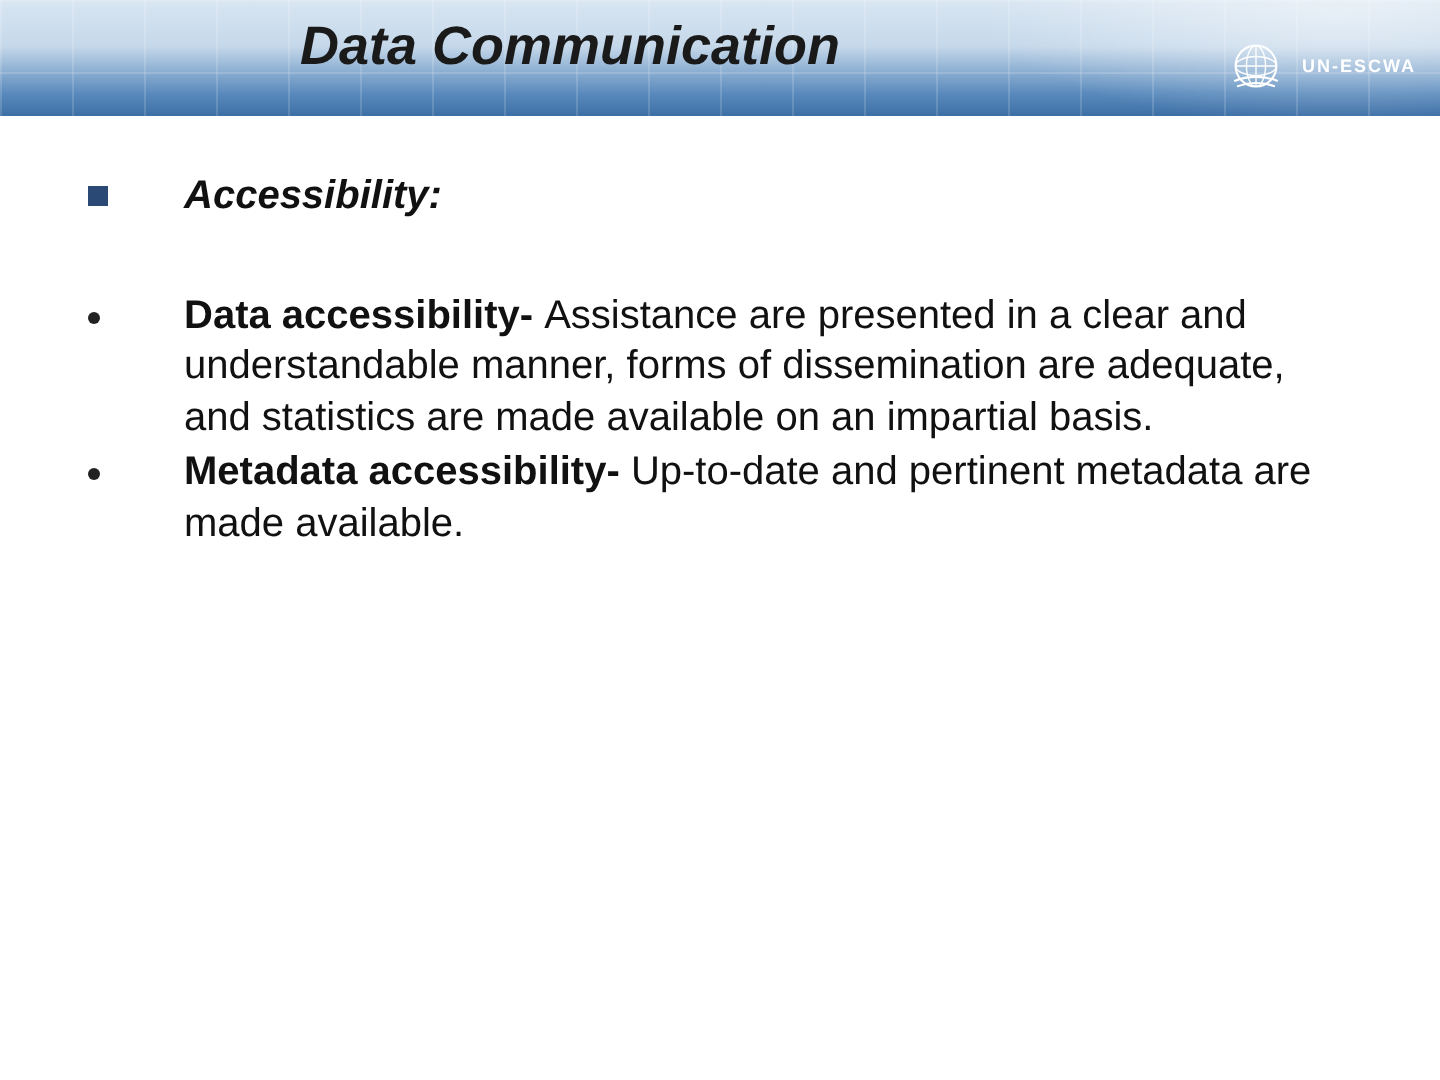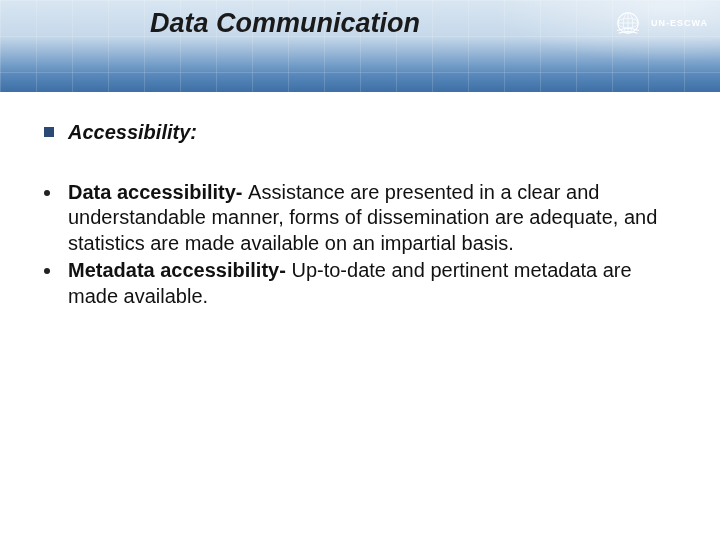--- a/index.html
+++ b/index.html
@@ -1,43 +1,43 @@
 <!DOCTYPE html>
 <html><head>
 <meta charset="utf-8">
 <style>
   * { margin: 0; padding: 0; box-sizing: border-box; }
   html, body { width: 720px; height: 540px; font-family: Arial, Helvetica, sans-serif; background: #fff; overflow: hidden; }
   .slide { width: 720px; height: 540px; position: relative; background: #fff; }
   .header {
     position: relative;
-    height: 92px;
+    height: 58px;
     background: linear-gradient(to bottom, #d9e6f2 0%, #c5d8ea 40%, #5b8bbd 80%, #3d6fa6 100%);
   }
   .header-grid {
     position: absolute; inset: 0;
     background-image:
       linear-gradient(to right, rgba(255,255,255,0.25) 1px, transparent 1px),
       linear-gradient(to bottom, rgba(255,255,255,0.25) 1px, transparent 1px);
     background-size: 36px 36px;
     opacity: 0.6;
   }
   .header-shine { position:absolute; right:0; top:0; width:260px; height:72px;
     background: radial-gradient(ellipse at 80% 10%, rgba(255,255,255,0.45), rgba(255,255,255,0) 60%); }
   .title {
     position: absolute; top: 8px; left: 150px;
     font-size: 27px; font-weight: bold; font-style: italic; color: #1a1a1a;
   }
-  .logo-wrap { position:absolute; right:12px; top:6px; display:flex; align-items:center; gap:6px; }
+  .logo-wrap { position:absolute; right:12px; top:16px; display:flex; align-items:center; gap:6px; }
   .logo-emblem { width:34px; height:34px; }
   .logo-emblem svg { width:34px; height:34px; display:block; }
   .logo-text { font-size:9px; color:#fff; letter-spacing:1px; font-weight:bold; }
   .body { padding: 28px 44px 0 44px; color:#111; font-size:20px; line-height:1.28; }
   .blk { margin-bottom: 34px; }
-  .row { display:flex; }
+  .row { display:flex;gap:24px; }
   .bullet-sq { width:10px; height:10px; background:#2a4a75; margin-top:7px; margin-right:14px; flex-shrink:0; }
   .bullet-dot { width:6px; height:6px; border-radius:50%; background:#222; margin-top:10px; margin-right:18px; flex-shrink:0; }
   .indent-text { flex:1; }
   .bi { font-weight:bold; font-style:italic; }
   .b { font-weight:bold; }
   .list2 .row { margin-bottom: 2px; }
   .headline { margin-bottom:2px; }
 </style>
 </head>
 <body>

